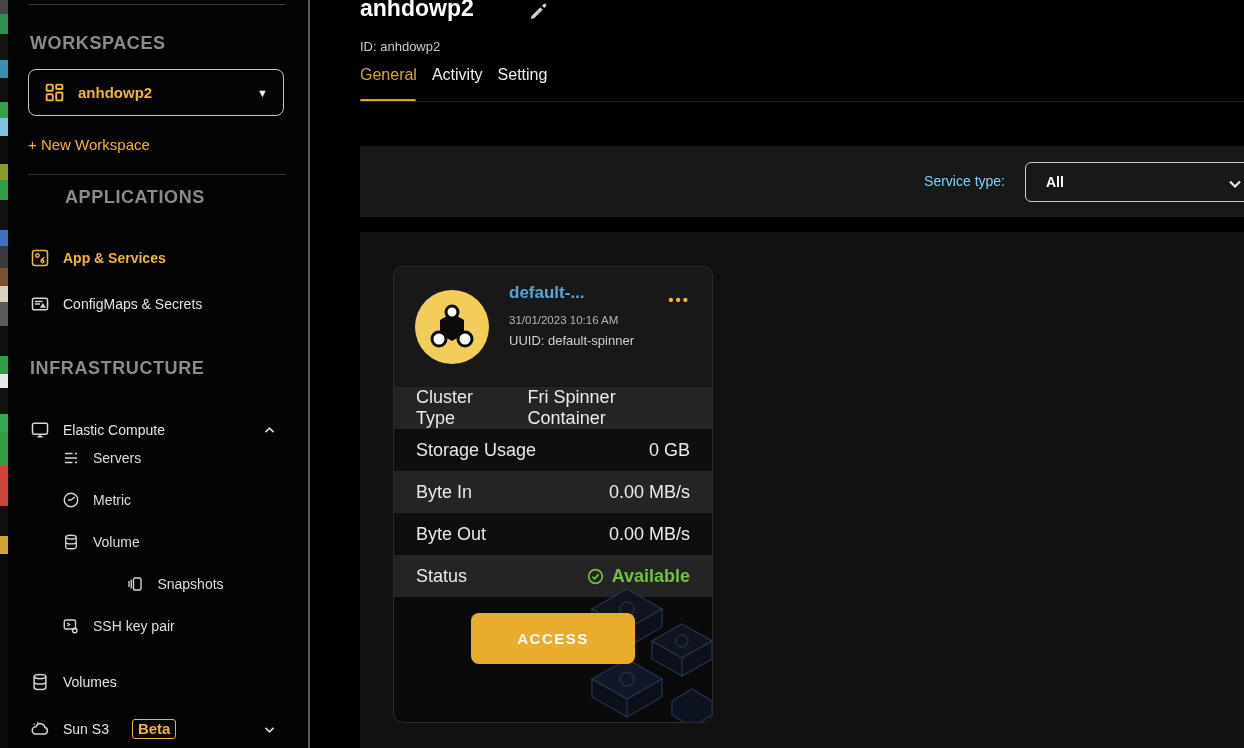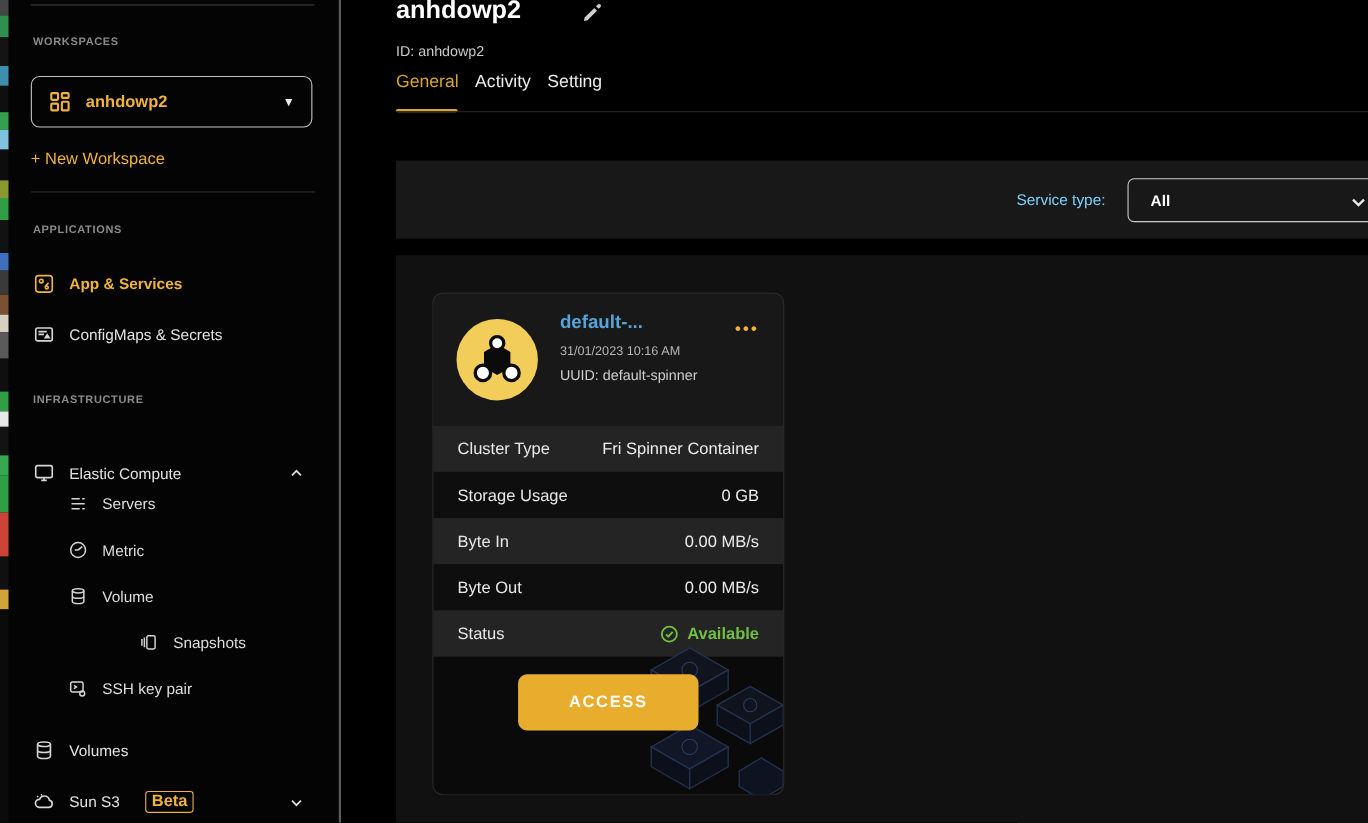--- a/index.html
+++ b/index.html
@@ -12,24 +12,24 @@
 
   
   .left-strip { position:absolute; left:0; top:0; width:8px; height:748px;
     background:#0a0a0a; display:flex; flex-direction:column; overflow:hidden; }
   .strip-block { width:8px; flex:none; }
 
   
   .sidebar { position:absolute; left:8px; top:0; width:302px; height:748px;
     background:#040404; border-right:2px solid #5c5c5c; }
   .top-hairline { position:absolute; top:4px; left:20px; width:258px; height:1px; background:#3c3c3c; }
-  .section-label { position:absolute; left:22px; color:#8b8b8b; font-size:10px;
+  .section-label { position:absolute; left:22px; color:#8b8b8b; font-size:18px;
     font-weight:bold; letter-spacing:.6px; }
   .lbl-ws    { top:33px; }
-  .lbl-apps  { top:204px; }
+  .lbl-apps  { top:187px;margin-left:35px; }
   .lbl-infra { top:358px; }
   .ws-selector { position:absolute; left:20px; top:69px; width:256px; height:47px;
     border:1.5px solid #c5c5c5; border-radius:8px; display:flex; align-items:center;
     gap:13px; padding:0 15px; color:#f0b33c; font-weight:bold; font-size:15px; cursor:pointer; }
   .ws-selector .caret { margin-left:auto; color:#ececec; font-size:11px; font-weight:normal; }
   .new-ws { position:absolute; left:20px; top:136px; color:#f0b33c; font-size:15px; cursor:pointer; }
   .side-divider { position:absolute; top:174px; left:20px; width:258px; height:1px; background:#2d2d2d; }
 
   .nav-item { position:absolute; left:22px; width:258px; height:24px;
     display:flex; align-items:center; gap:13px; color:#e3e3e3; font-size:14px; cursor:pointer; }
@@ -79,21 +79,21 @@
     background:#1b1b1b; border:1px solid rgba(255,255,255,.07); border-radius:10px; overflow:hidden; }
   .card-header { position:relative; height:120px; background:#181818; }
   .logo { position:absolute; left:20px; top:22px; width:76px; height:76px; }
   .card-title { position:absolute; left:115px; top:16px; color:#55a5da; font-weight:bold;
     font-size:17px; cursor:pointer; }
   .card-date { position:absolute; left:115px; top:47px; color:#b5b5b5; font-size:11.5px; }
   .card-uuid { position:absolute; left:115px; top:66px; color:#cfcfcf; font-size:13px; }
   .card-menu { position:absolute; right:22px; top:24px; color:#f0b33c; font-size:15px;
     font-weight:bold; letter-spacing:2px; cursor:pointer; }
   .crow { height:42px; display:flex; align-items:center; justify-content:space-between;
-    padding:0 22px; font-size:15px; color:#e8e8e8;gap:16px; }
+    padding:0 22px; font-size:18px; color:#e8e8e8;gap:16px; }
   .crow.odd  { background:#242424; }
   .crow.even { background:#0e0e0e; }
   .crow .val { color:#ececec; }
   .status-val { display:flex; align-items:center; gap:8px; color:#72bf44; font-weight:bold; }
   .status-val .icon { width:17px; height:17px; display:block; }
   .card-bottom { position:relative; height:127px; background:#0a0a0a; }
   .cubes { position:absolute; right:0; bottom:0; width:170px; height:145px; }
   .access-btn { position:absolute; left:77px; top:16px; width:164px; height:51px;
     background:#e9ad2e; border:none; border-radius:8px; color:#fdfdfd; font-weight:bold;
     font-size:15px; letter-spacing:1.5px; font-family:inherit; cursor:pointer; }

